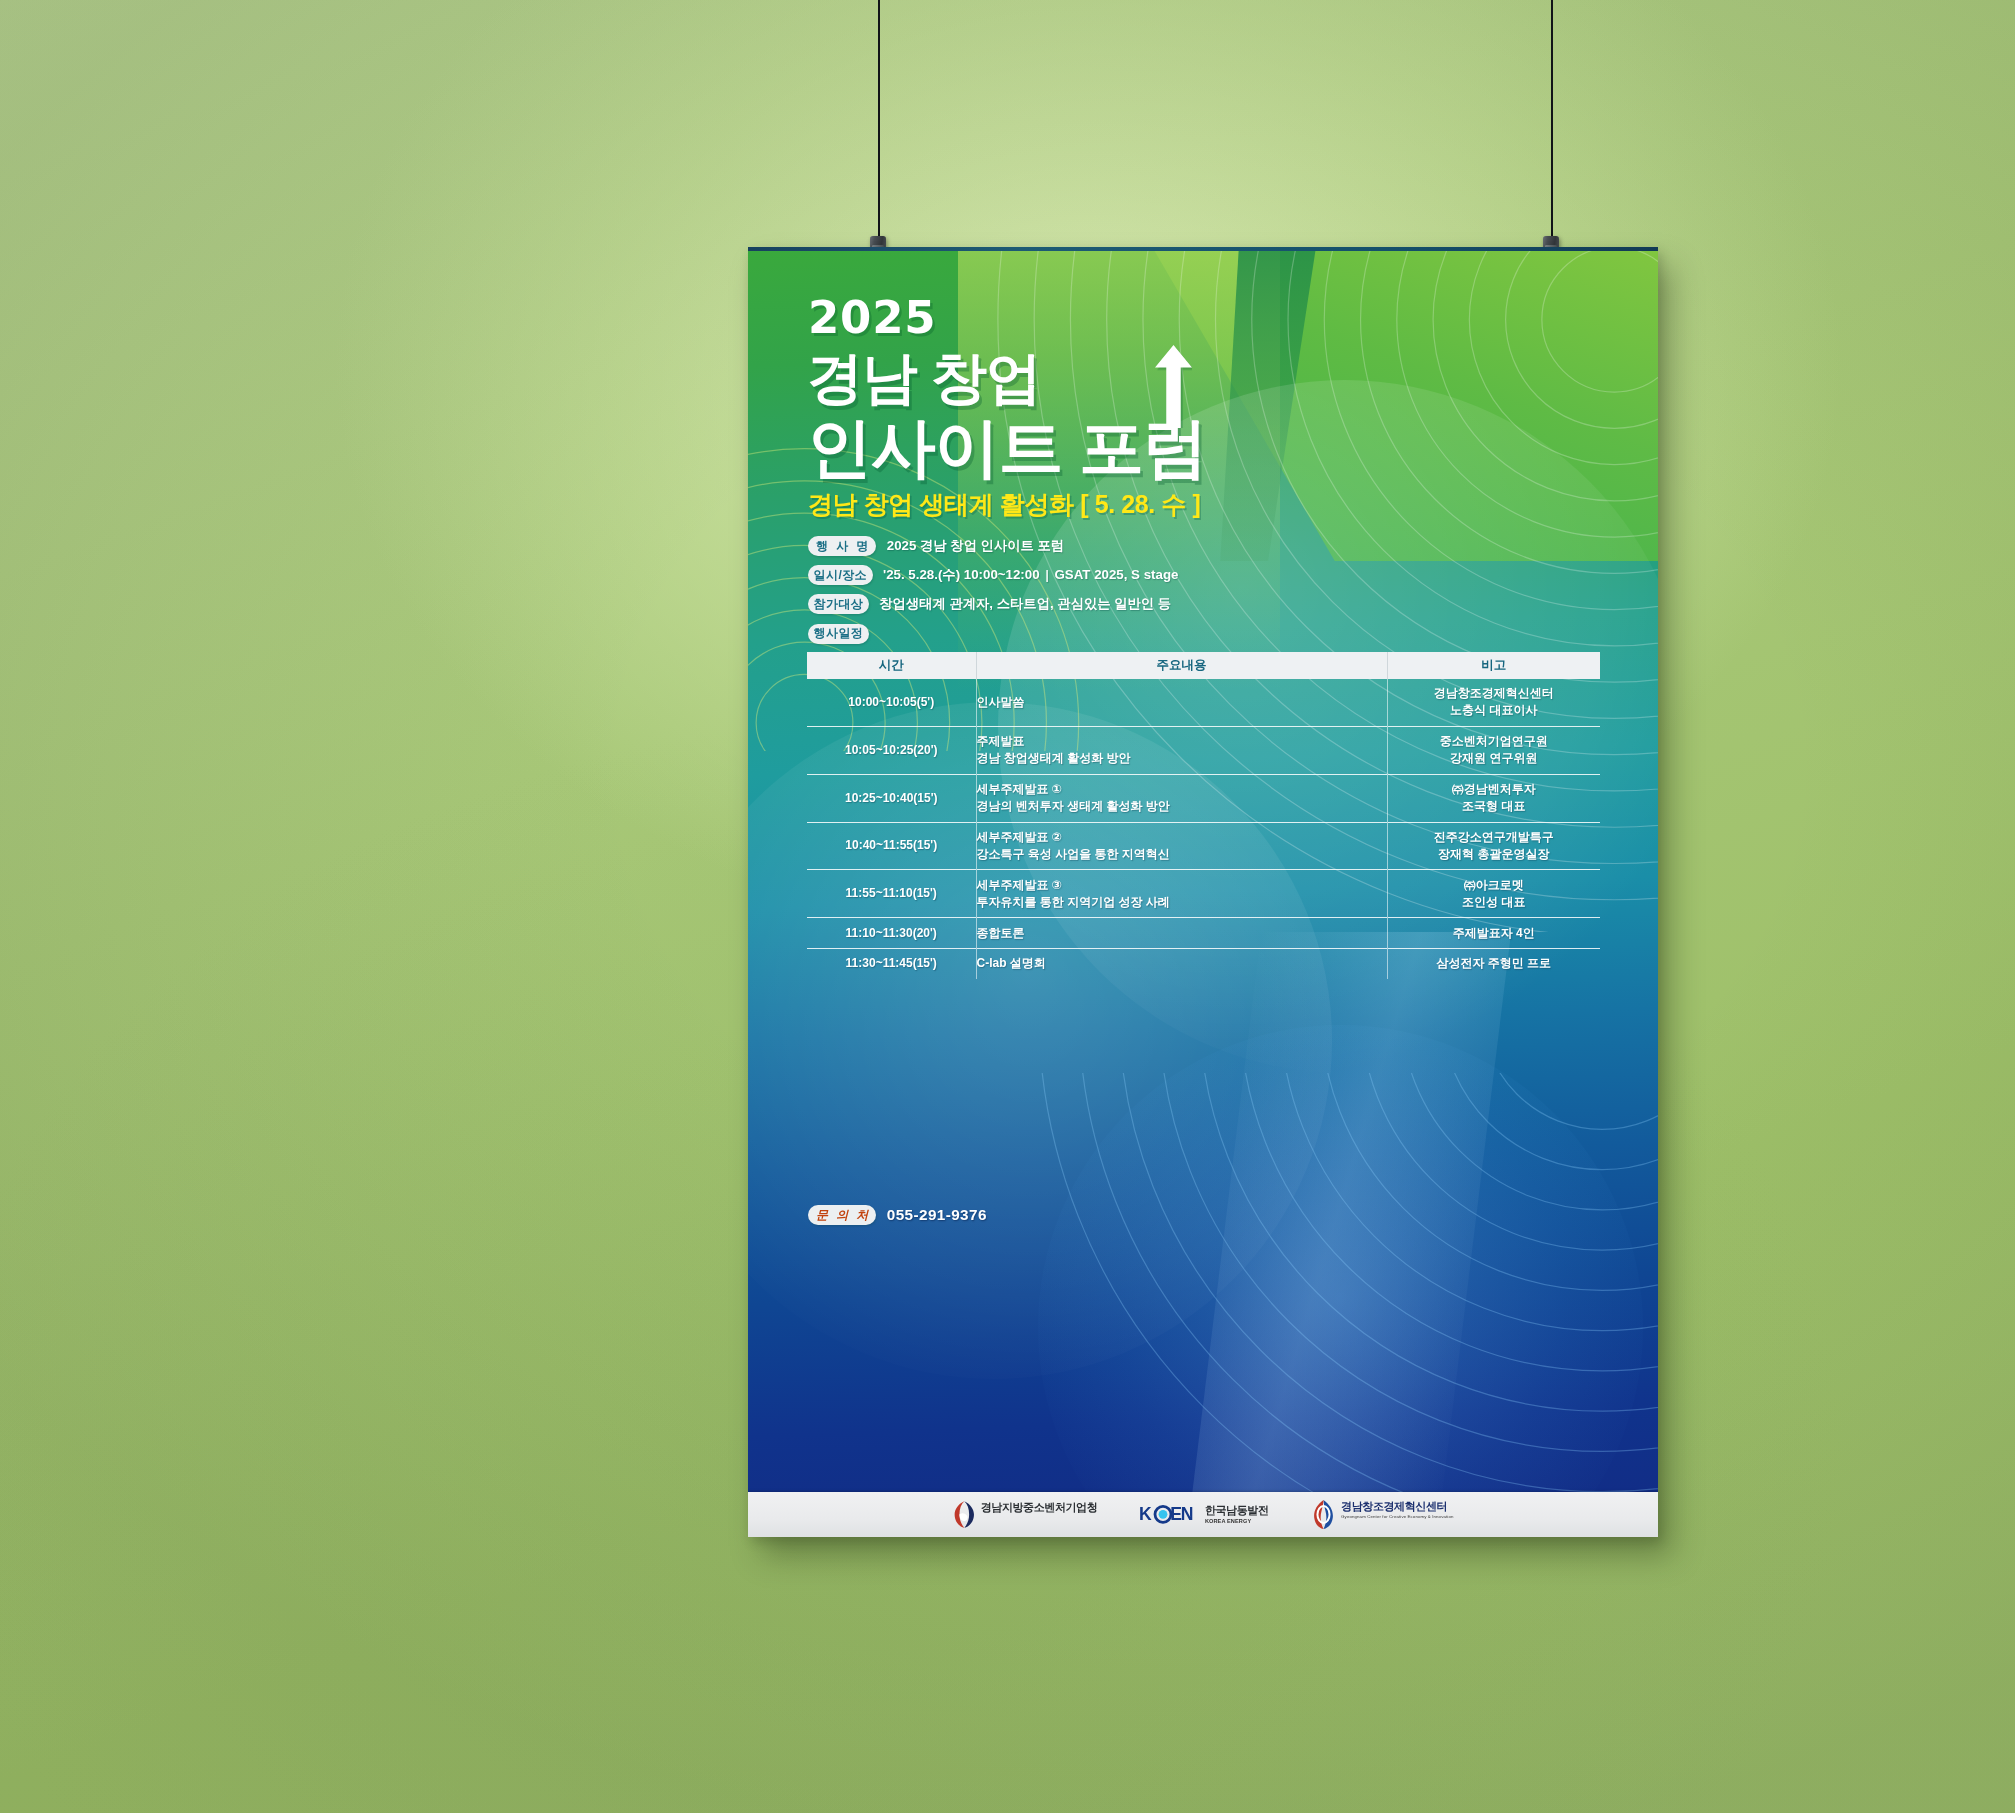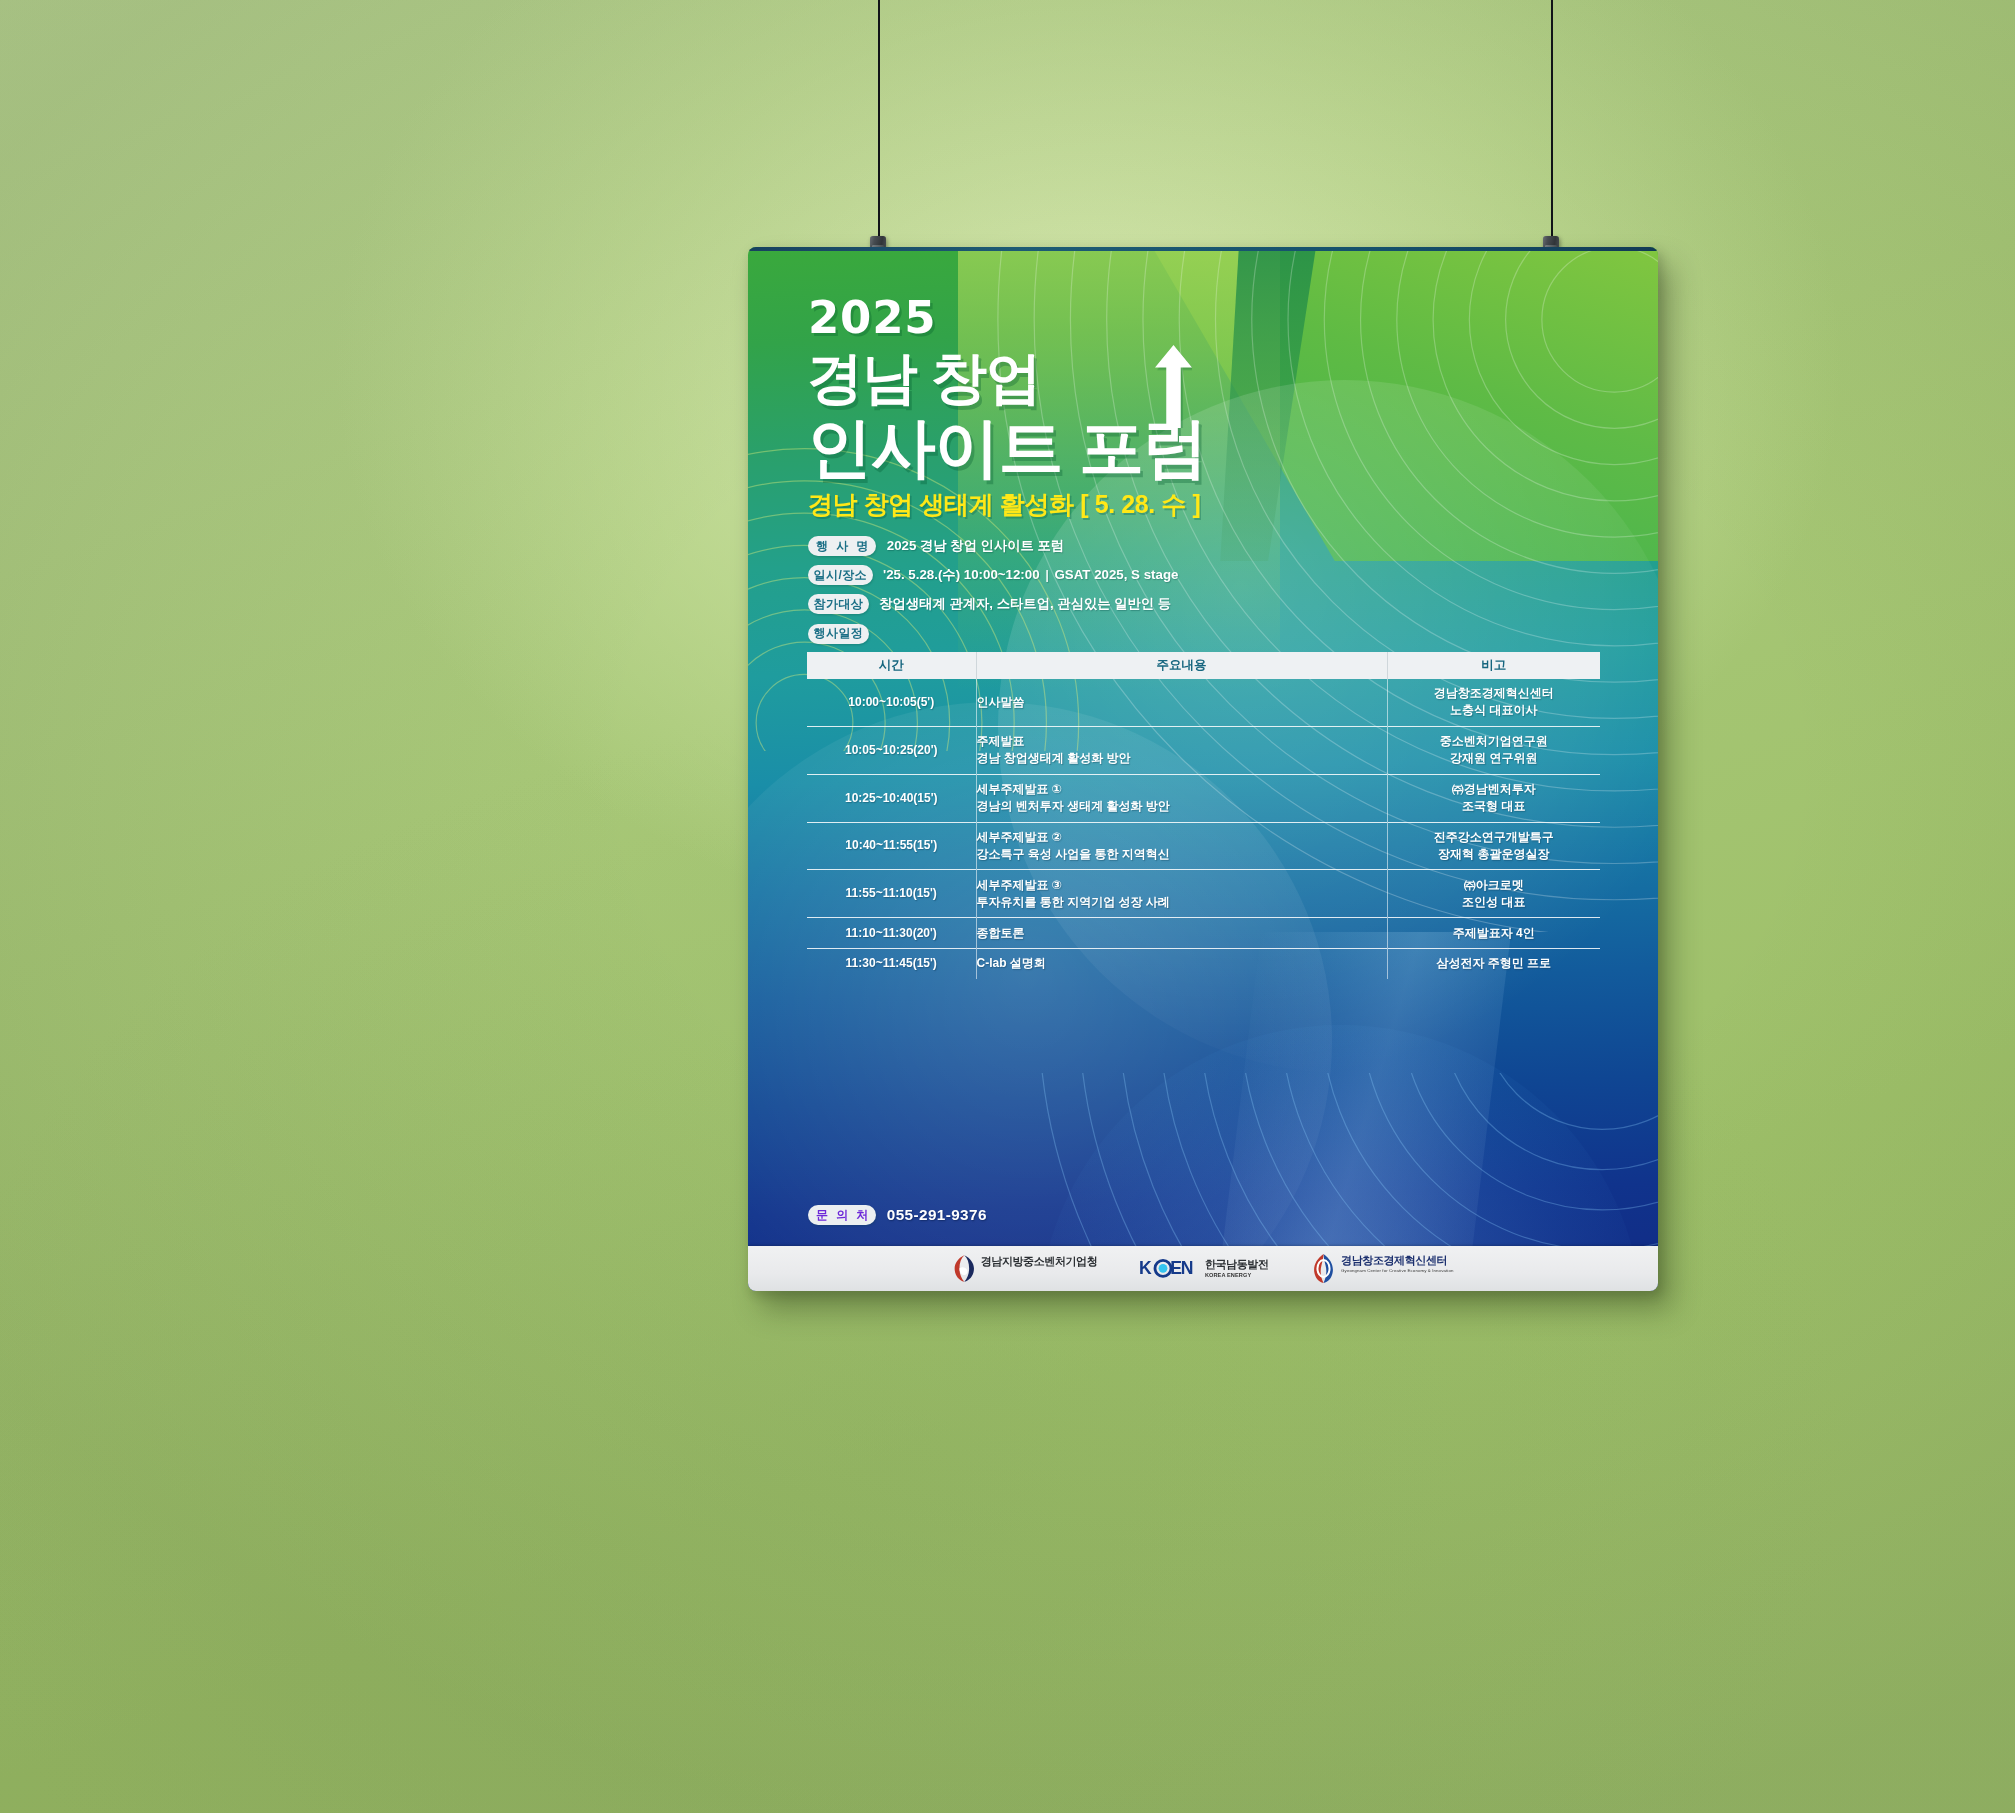--- a/index.html
+++ b/index.html
@@ -27,36 +27,35 @@
   .clip{
     position:absolute;width:16px;height:42px;border-radius:2.8px;
     background:linear-gradient(100deg,#6a6f74 0%,#494e53 22%,#33373b 55%,#52575c 85%,#2c3034 100%);
     box-shadow:1.2px 2px 4px rgba(0,0,0,.38);
   }
   .clip .lip{position:absolute;left:2px;right:2px;height:3.6px;border-radius:1.2px;
     background:linear-gradient(90deg,#7d838a,#494e53);}
 
   
   #poster{
-    position:absolute;left:748px;top:247px;width:910px;height:1044px;
+    position:absolute;left:748px;top:247px;width:910px;height:1290px;
     box-shadow:13.7px 18.5px 28px rgba(30,45,15,.34), 3.2px 4.8px 10.5px rgba(30,45,15,.2);
     overflow:hidden;
     background:linear-gradient(178deg,
       #3aa93c 0%,
       #32a349 9%,
       #2aa06a 19%,
       #23a08b 30%,
       #1f9c9e 40%,
       #1a8ea8 50%,
       #1673a4 60%,
       #125b9c 70%,
       #0f4693 80%,
       #10338c 90%,
       #122a84 100%);
-    border-radius:8px;
   }
   #poster-top-edge{position:absolute;left:0;right:0;top:0;height:3.6px;
     background:linear-gradient(90deg,#17415f,#1d5b74 30%,#14506b 70%,#123a55);}
 
   
   .bgl{position:absolute;pointer-events:none;}
   #blob-green-right{
     left:395px;top:-16px;width:564px;height:330px;
     background:linear-gradient(200deg,#8ecb3f 0%,#63bd43 45%,#3cb24a 100%);
     clip-path:polygon(0 0,100% 0,100% 100%,34% 100%);
@@ -162,21 +161,21 @@
   }
   #schedule tbody td:last-child{border-right:none;}
   #schedule tbody tr:first-child td{border-top:none;}
   td.time{text-align:center;font-weight:600;}
   td.main{text-align:left;padding-left:14.5px;}
   td.note{text-align:center;}
   .two-line{display:block;}
 
   
   #contact{position:absolute;left:60px;top:958px;display:flex;align-items:center;}
-  #contact .badge{background:#eceff1;color:#6d28d9;}
+  #contact .badge{background:#eceff1;color:#c2410c;font-style:italic;}
   #phone{margin-left:10.5px;color:#ffffff;font-size:15.3px;font-weight:700;
     letter-spacing:0.4px;text-shadow:0.8px 1.2px 1.6px rgba(0,20,60,.45);}
 
   
   #logobar{
     position:absolute;left:0;right:0;bottom:0;height:45px;
     background:linear-gradient(180deg,#f0f1f2 0%,#e9eaec 60%,#dfe1e3 100%);
     display:flex;align-items:center;justify-content:center;gap:42px;
     box-shadow:0 -0.8px 2.4px rgba(0,0,0,.2);
   }

